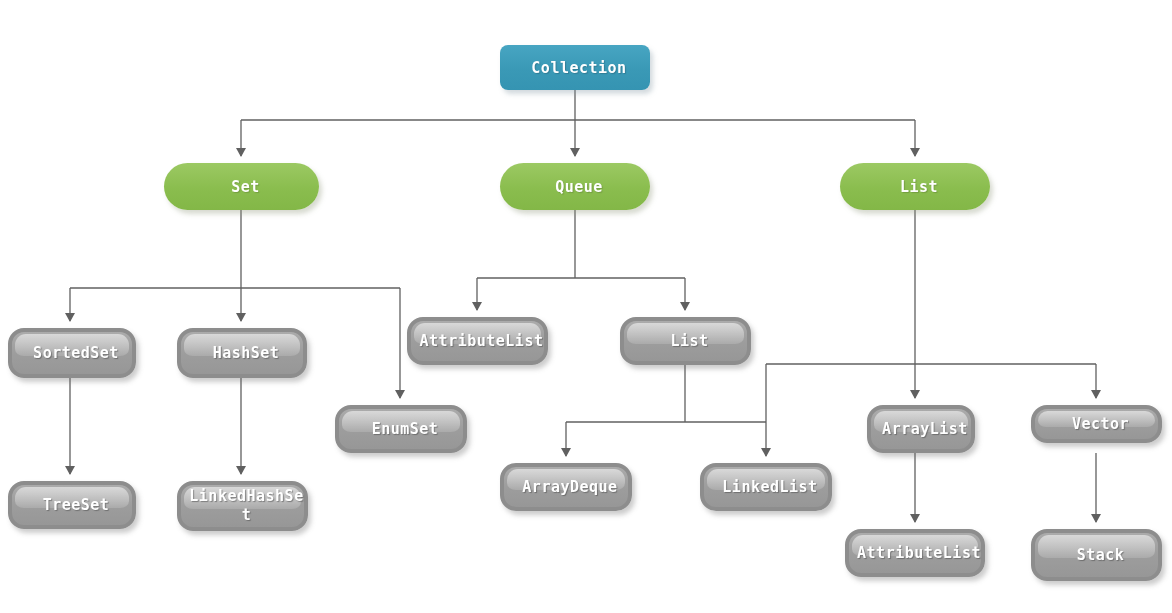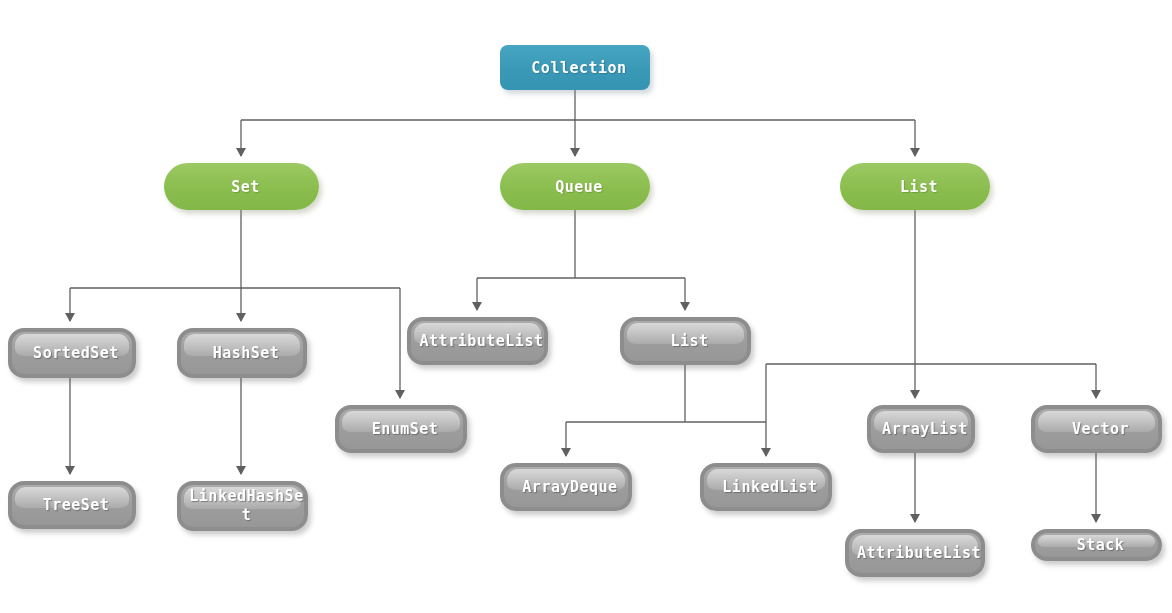--- a/index.html
+++ b/index.html
@@ -160,21 +160,21 @@
   </div>
 
   <div class="node leaf" style="left:335px; top:405px; width:132px; height:48px;">
     <span>EnumSet</span>
   </div>
 
   <div class="node leaf" style="left:849px; top:405px; width:108px; height:48px;margin-left:18px;">
     <span>ArrayList</span>
   </div>
 
-  <div class="node leaf" style="left:1031px; top:405px; width:131px; height:48px;">
+  <div class="node leaf" style="left:1031px; top:405px; width:131px; height:38px;">
     <span>Vector</span>
   </div>
 
   <div class="node leaf" style="left:8px; top:481px; width:128px; height:48px;">
     <span>TreeSet</span>
   </div>
 
   <div class="node leaf" style="left:500px; top:463px; width:132px; height:48px;">
     <span>ArrayDeque</span>
   </div>
@@ -184,17 +184,17 @@
   </div>
 
   <div class="node leaf" style="left:700px; top:463px; width:132px; height:48px;">
     <span>LinkedList</span>
   </div>
 
   <div class="node leaf" style="left:845px; top:529px; width:140px; height:48px;text-align:center;">
     <span>AttributeList</span>
   </div>
 
-  <div class="node leaf" style="left:1031px; top:529px; width:131px; height:32px;">
+  <div class="node leaf" style="left:1031px; top:529px; width:131px; height:52px;">
     <span>Stack</span>
   </div>
 
 </div>
 
 </body></html>

